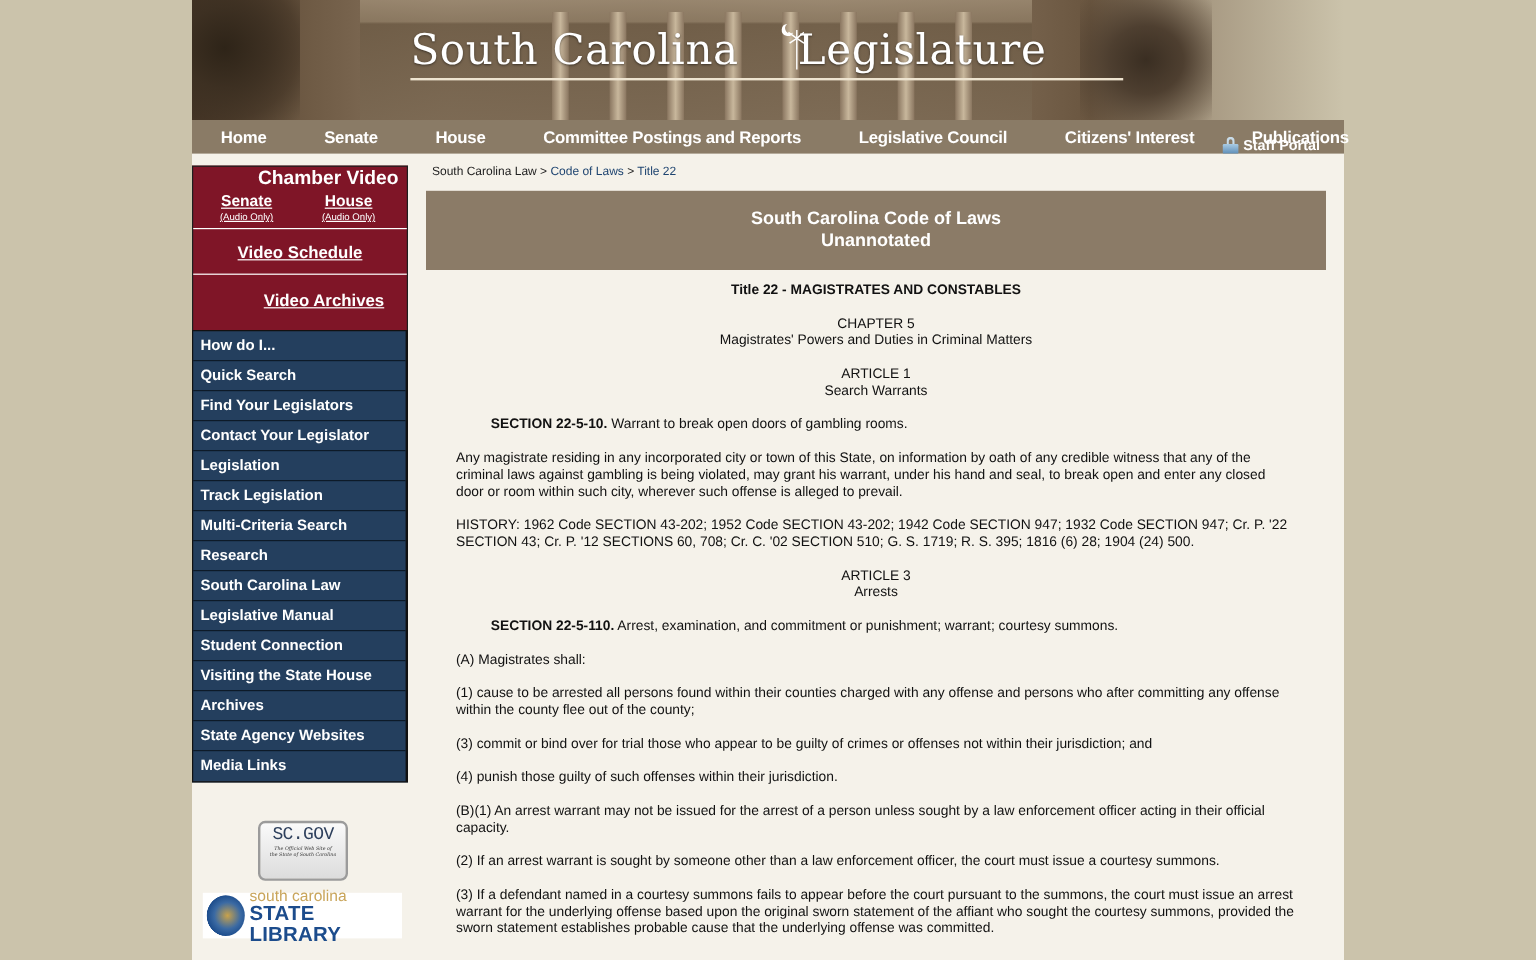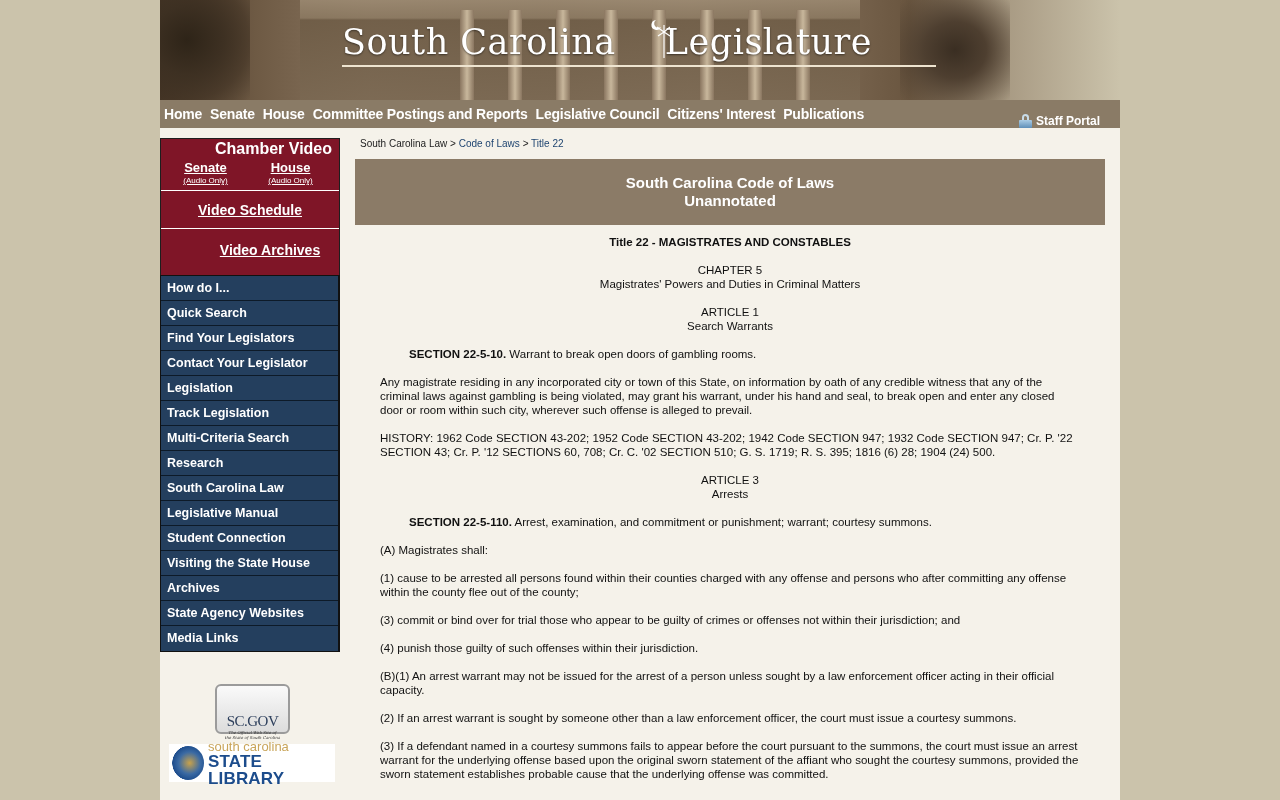--- a/index.html
+++ b/index.html
@@ -52,21 +52,21 @@
     position: absolute; left: 490px; top: 18px; width: 20px; height: 42px;
   }
   
   .topnav {
     position: absolute; left: 0; top: 100px; width: 960px; height: 28px;
     background: #8a7b66;
     display: flex; align-items: center;
   }
   .topnav .nav-item {
     color: #fff; font-weight: bold; font-size: 14px;
-    padding: 0 4px; white-space: nowrap; cursor: pointer;
+    padding: 0 24px; white-space: nowrap; cursor: pointer;
     letter-spacing: -0.2px;
   }
   .topnav .staff {
     position: absolute; right: 20px; top: 0; height: 28px;
     display: flex; align-items: flex-end; gap: 4px;
     color: #fff; font-weight: bold; font-size: 12px;
   }
   .lock {
     width: 13px; height: 14px; position: relative;
   }
@@ -102,21 +102,21 @@
   .sidenav .side-item {
     height: 25px; line-height: 24px; color: #fff; font-weight: bold; font-size: 12.5px;
     padding-left: 6px; border-bottom: 1px solid #0d1a28; cursor: pointer; white-space: nowrap;
   }
   .sidenav .side-item:last-child { border-bottom: none; }
   .scgov {
     position: absolute; left: 55px; top: 684px; width: 75px; height: 50px;
     background: linear-gradient(#fafafa, #dcdcdc); border: 2px solid #9b9b9b; border-radius: 6px;
     text-align: center;
   }
-  .scgov .sc-text { font-family: Liberation Serif, serif; font-size: 15px; color: #2d3f5c; margin-top: 27px; letter-spacing: -0.5px; display: block; }
+  .scgov .sc-text { font-family: Liberation Mono, monospace; font-size: 15px; color: #2d3f5c; margin-top: 1px; letter-spacing: -0.5px; display: block; }
   .scgov .sc-sub { font-family: "DejaVu Serif", serif; font-size: 4px; color: #333; font-style: italic; display: block; line-height: 5px; }
   .statelib {
     position: absolute; left: 9px; top: 744px; width: 166px; height: 38px; background: #fff;
     display: flex; align-items: center;
   }
   .statelib .lion {
     width: 34px; height: 34px; border-radius: 50%;
     background: radial-gradient(circle at 55% 50%, #c9a24a 0%, #3b6aa3 45%, #1c4c8c 70%, #fff 72%);
     margin-left: 3px;
   }

